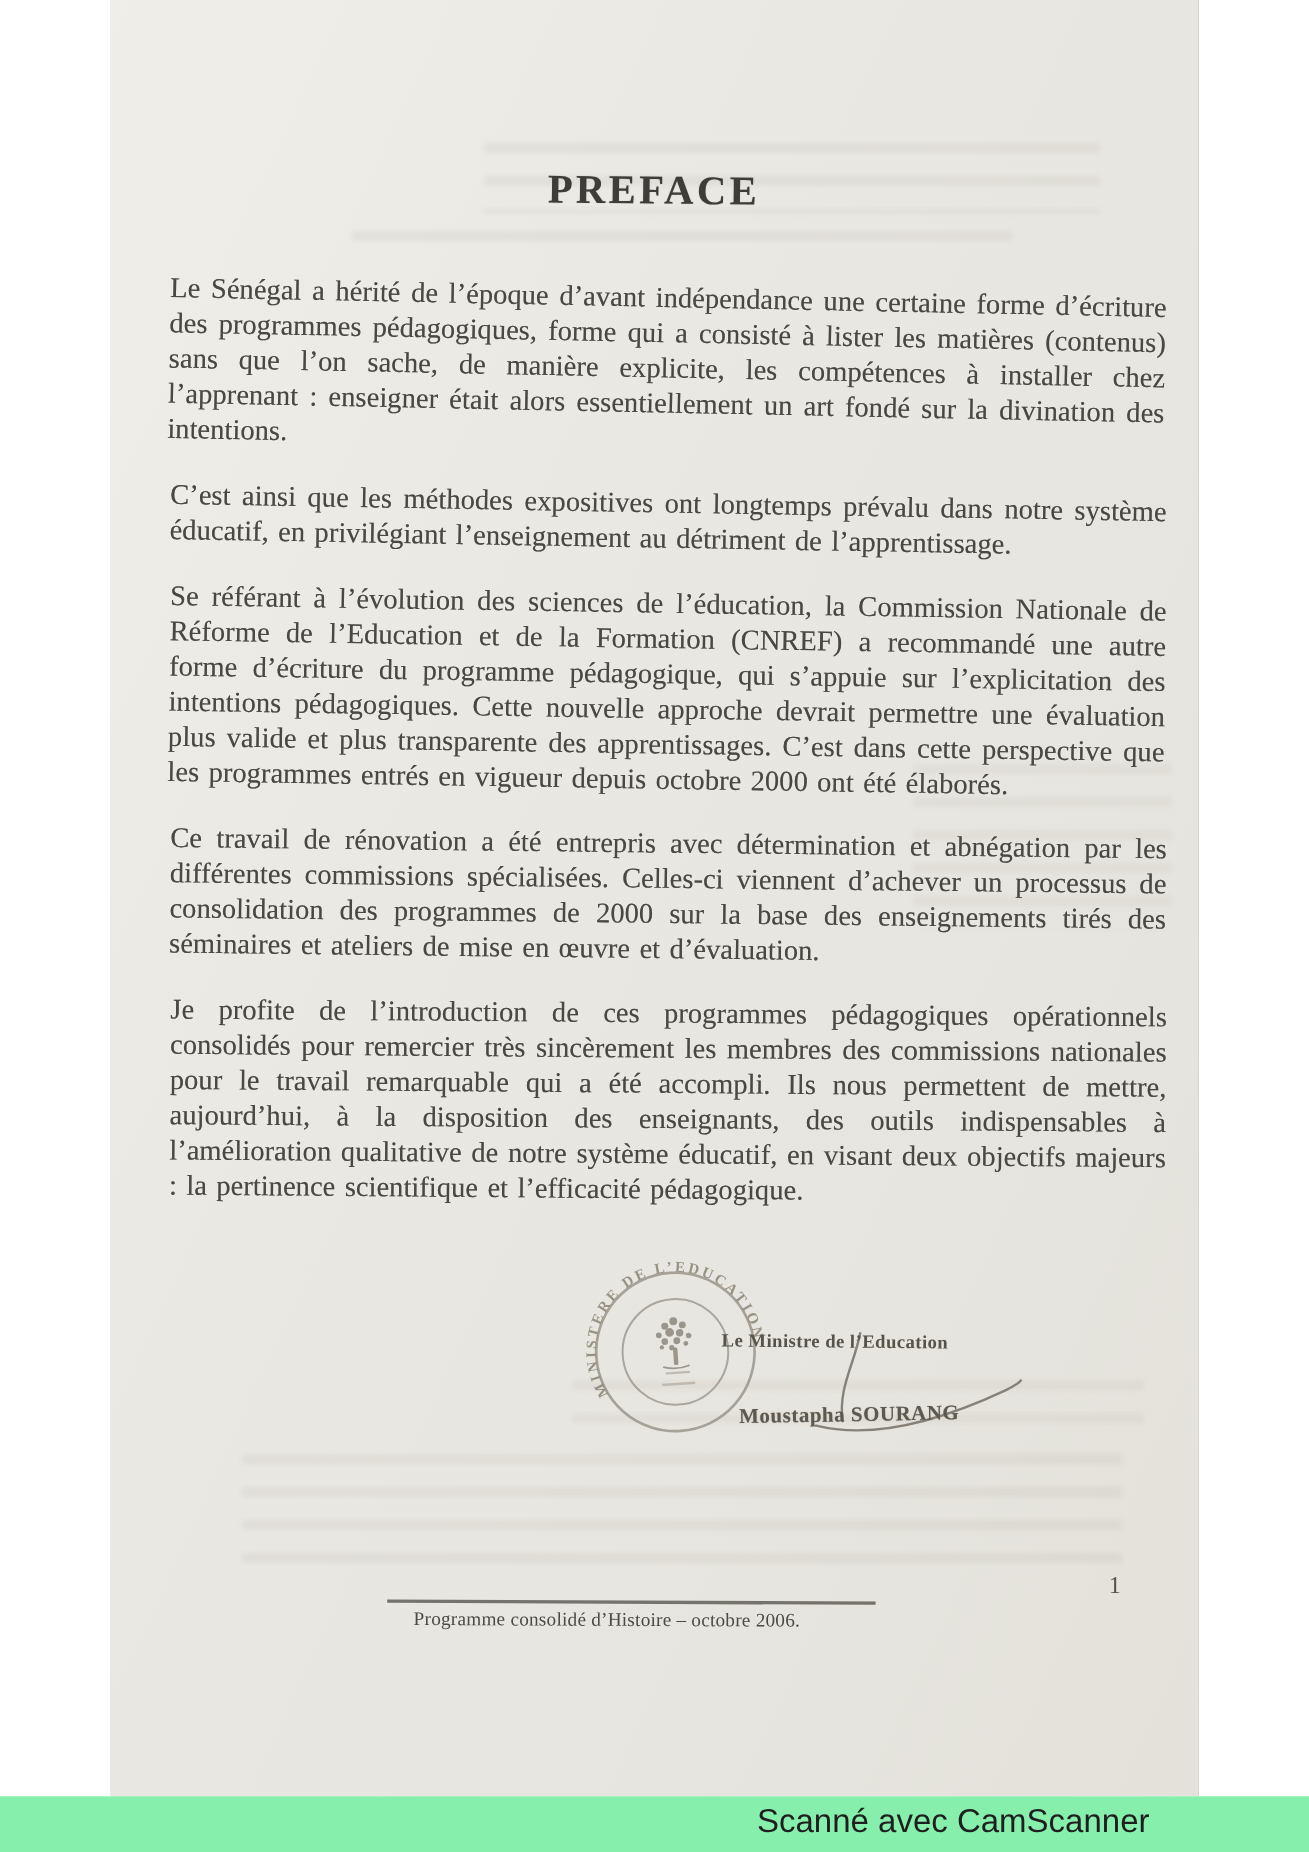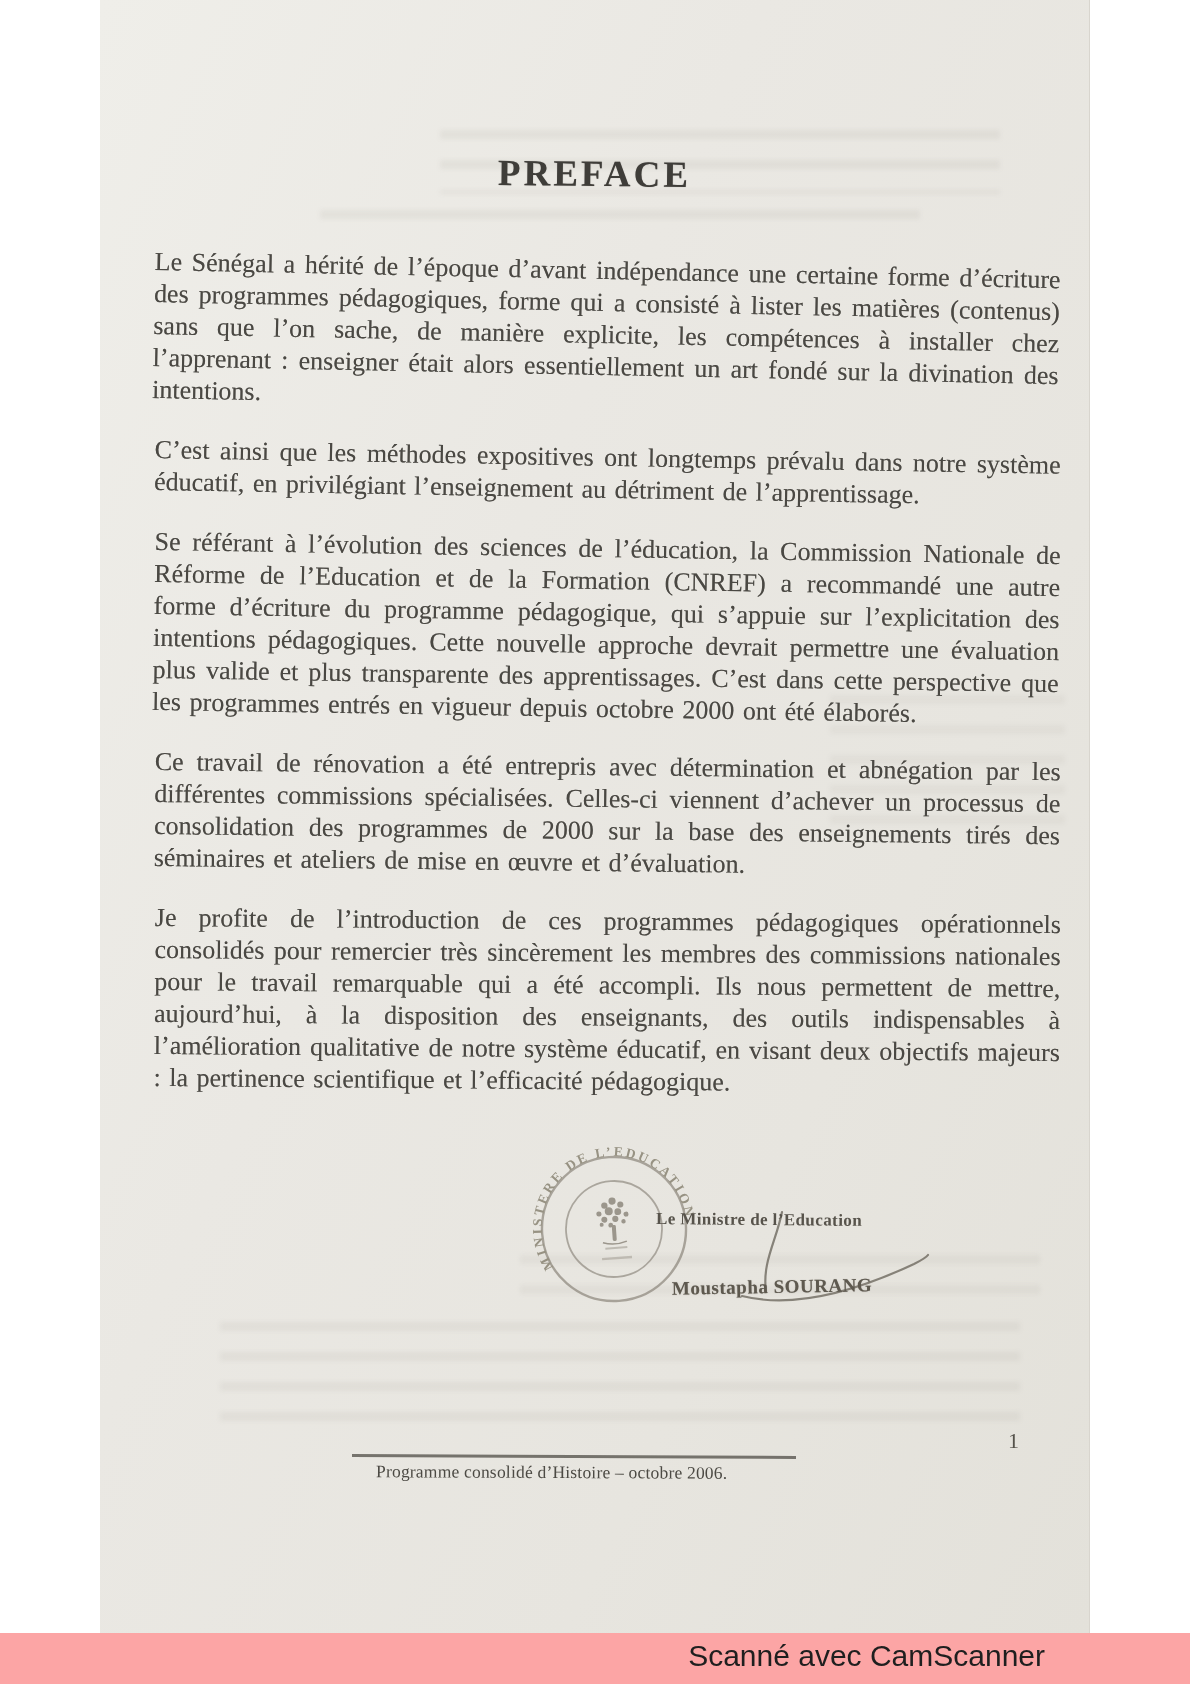--- a/index.html
+++ b/index.html
@@ -124,21 +124,21 @@
     left: 908px; top: 1428px;
     font-size: 22px;
     color: #55524b;
   }
 
   
   .camscanner-bar {
     position: absolute;
     left: 0; top: 1633px;
     width: 1190px; height: 51px;
-    background: #fca5a5;
+    background: #86efac;
     font-family: "Liberation Sans", sans-serif;
   }
   .camscanner-text {
     position: absolute;
     right: 145px; top: 6px;
     font-size: 30px;
     color: #1f1f1f;
   }
 </style>
 </head>

